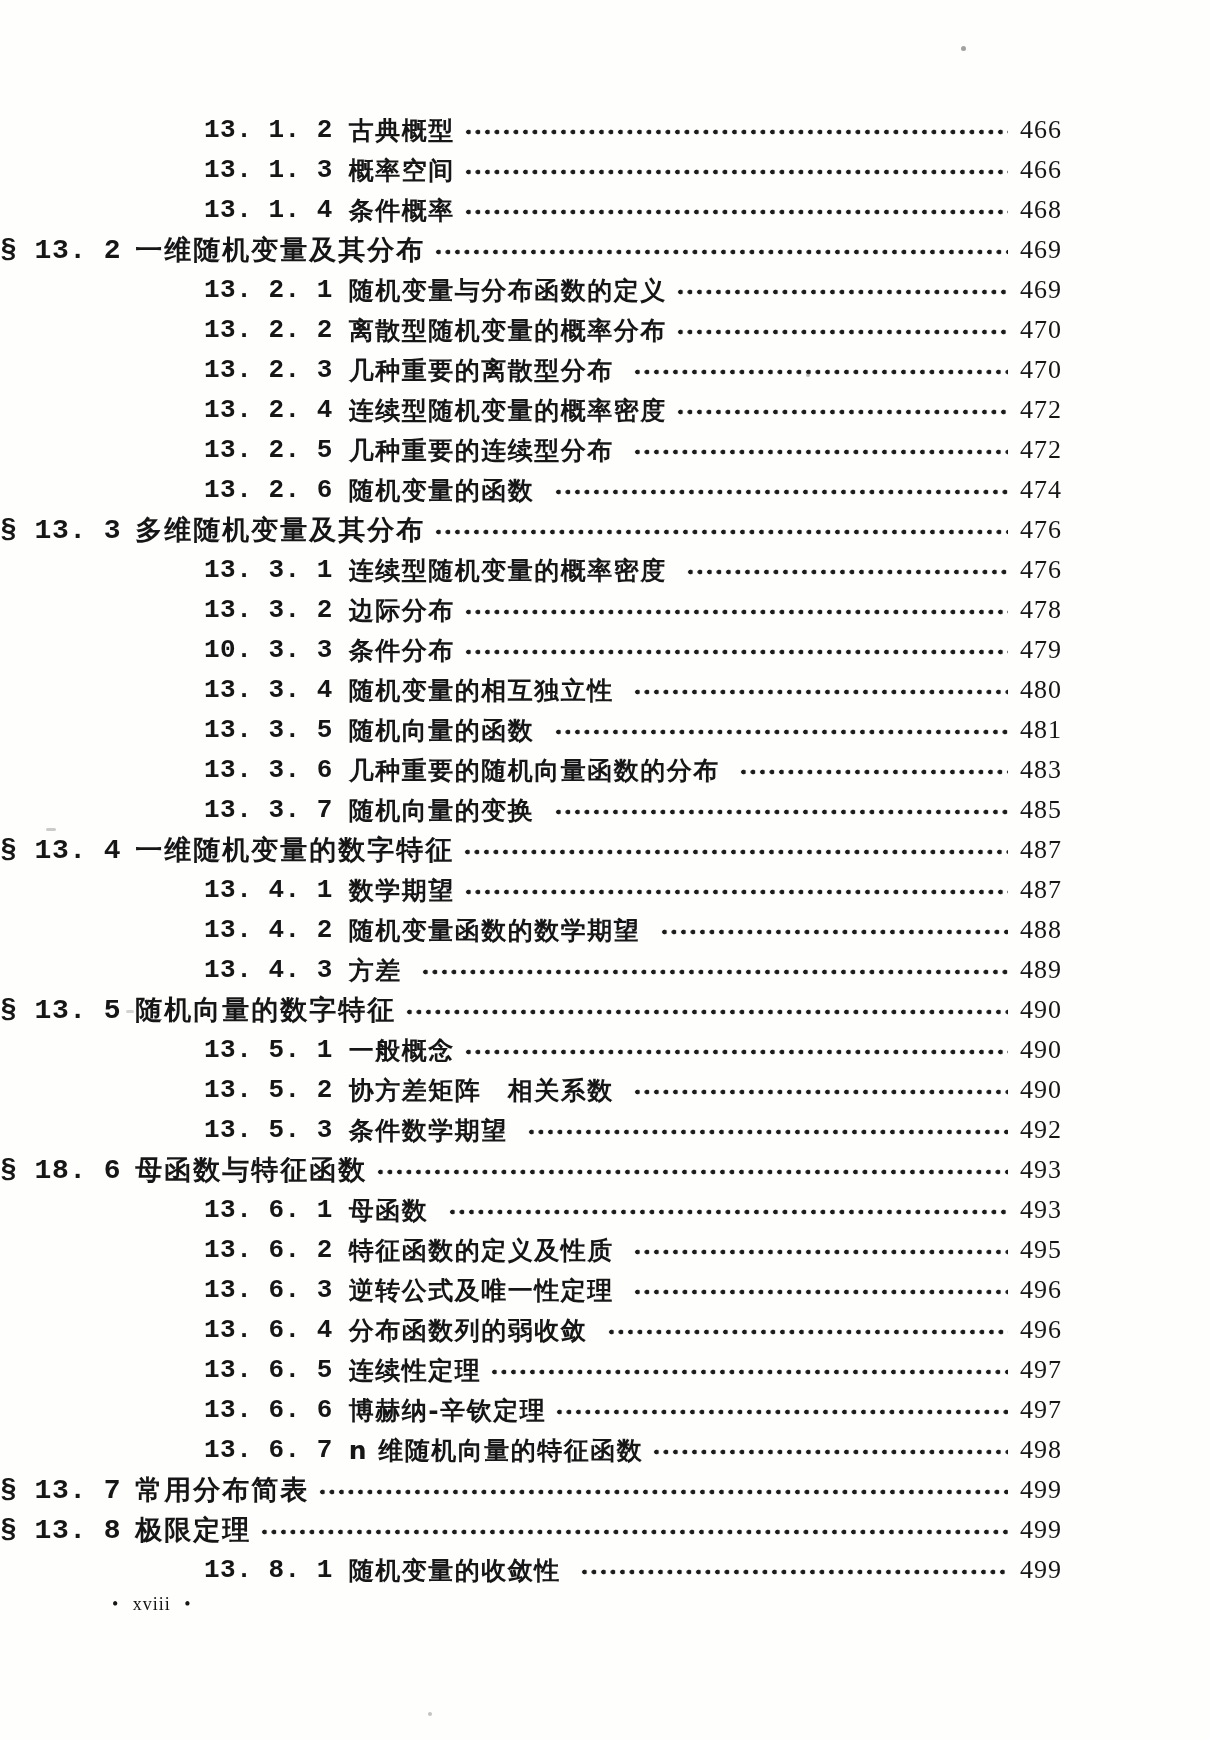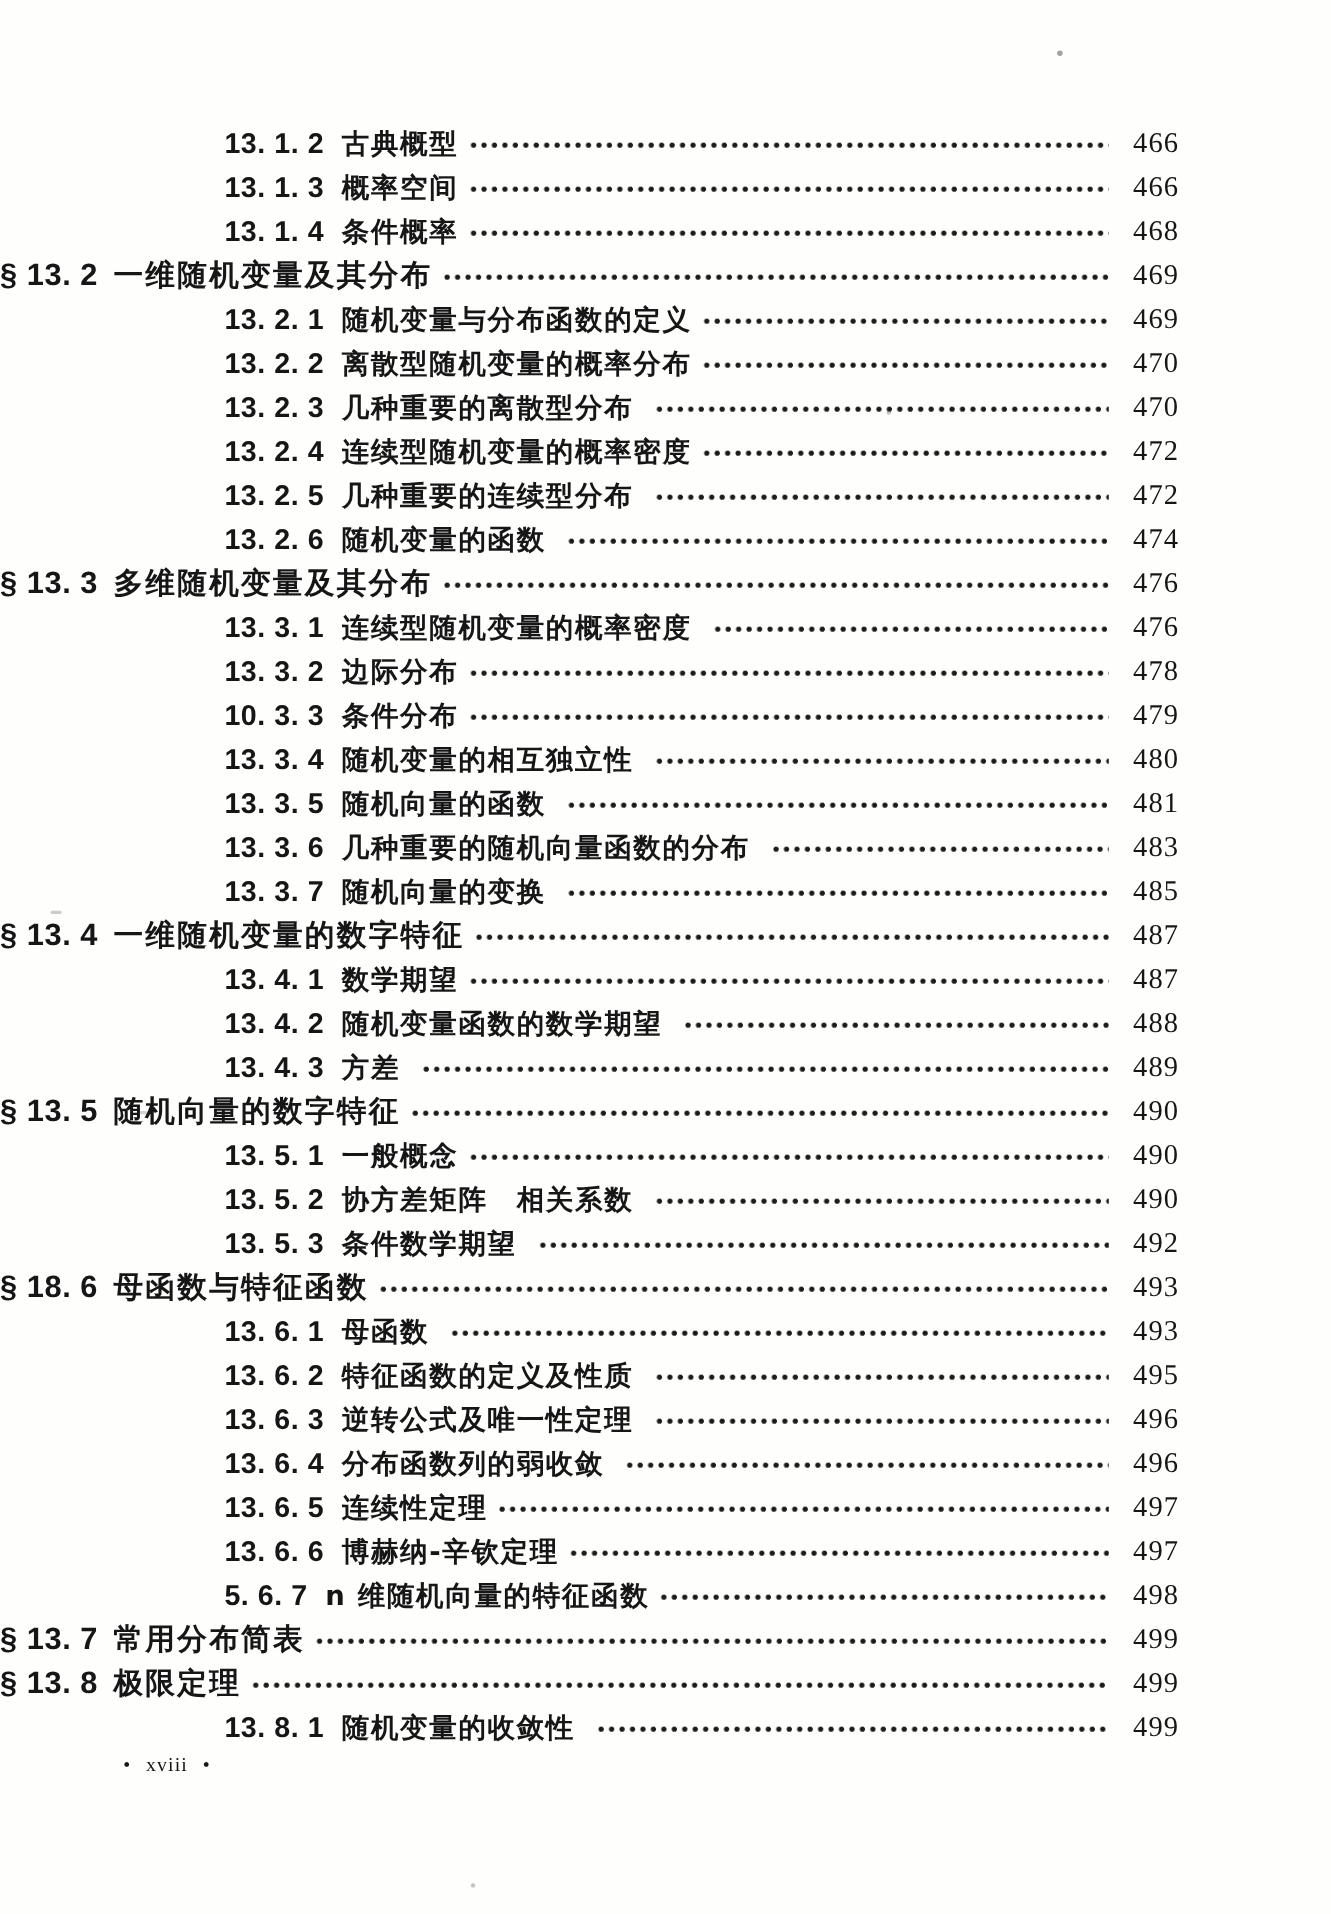--- a/index.html
+++ b/index.html
@@ -16,21 +16,21 @@
   .toc { position:absolute; left:0; top:110px; right:0; }
   .row {
     display:flex; align-items:center;
     height:40px;
     padding-right:128px;
     box-sizing:border-box;
   }
   .row.sub     { padding-left:204px; }
   .row.section { }
   .num {
-    font-family:Liberation Sans, sans-serif;
+    font-family:Liberation Mono, monospace;
     font-size:26px; font-weight:600;
     white-space:pre; letter-spacing:0.5px;
     flex:0 0 auto;
   }
   .section .num { font-size:28px; }
   .title {
     font-size:25px; font-weight:600;
     letter-spacing:1.5px; margin-left:16px;
     white-space:pre; flex:0 0 auto;
   }
@@ -38,21 +38,21 @@
   .leader {
     flex:1 1 auto; height:10px;
     margin:4px 12px 0 9px;
     background-image:radial-gradient(circle at 4.5px 5px, #1b1b1b 2.1px, rgba(0,0,0,0) 2.7px);
     background-size:9.5px 10px;
     background-repeat:repeat-x;
   }
   .pagenum {
     font-family:"Liberation Serif","DejaVu Serif",serif;
     font-size:26px; font-weight:500;
-    min-width:62px; text-align:center;
+    min-width:62px; text-align:left;
     letter-spacing:1px; flex:0 0 auto;
   }
   .footer {
     position:absolute; left:112px; top:1594px;
     font-family:"Liberation Serif","DejaVu Serif",serif;
     font-size:18px; letter-spacing:1px; word-spacing:8px;
     color:#161616;
   }
   
   .speck { position:absolute; background:#555; border-radius:50%; opacity:.55; }
@@ -293,21 +293,21 @@
   </div>
 
   <div class="row sub">
     <span class="num">13. 6. 6</span>
     <span class="title">博赫纳-辛钦定理</span>
     <span class="leader"></span>
     <span class="pagenum">497</span>
   </div>
 
   <div class="row sub">
-    <span class="num">5. 6. 7</span>
+    <span class="num">13. 6. 7</span>
     <span class="title">n 维随机向量的特征函数</span>
     <span class="leader"></span>
     <span class="pagenum">498</span>
   </div>
 
   <div class="row section">
     <span class="num">§ 13. 7</span>
     <span class="title">常用分布简表</span>
     <span class="leader"></span>
     <span class="pagenum">499</span>

